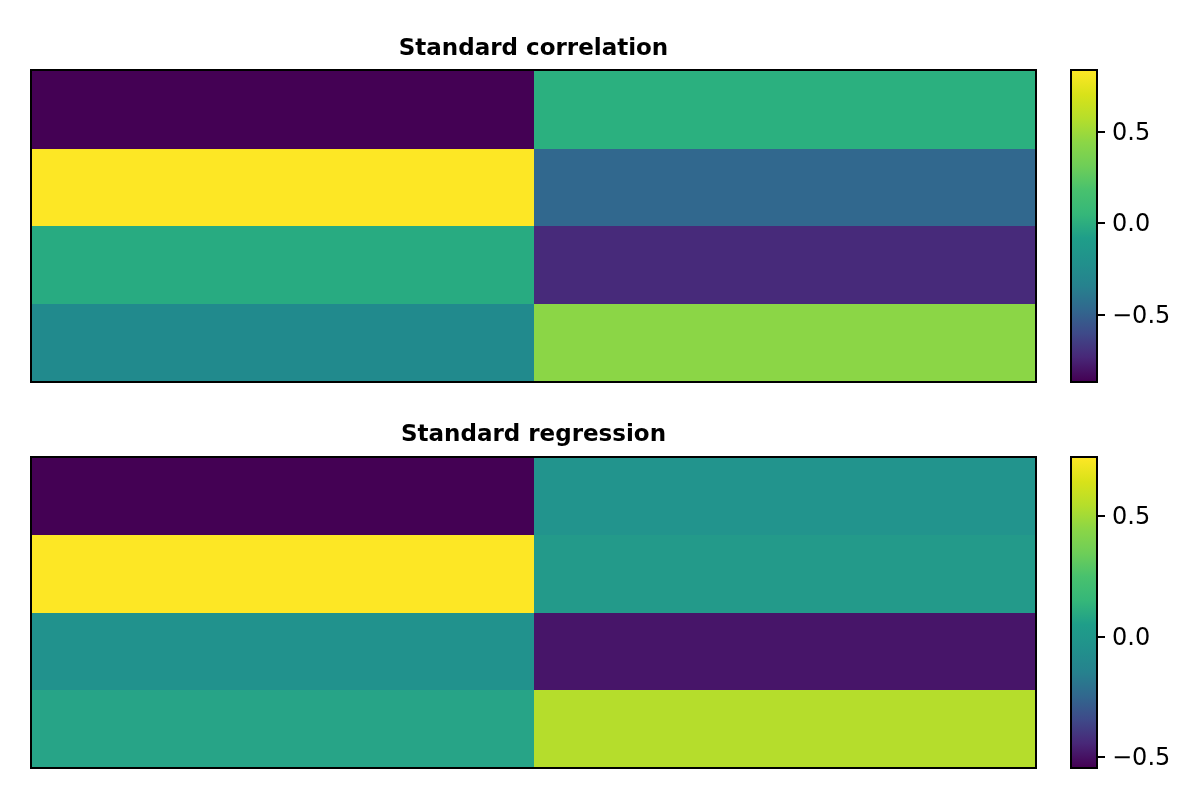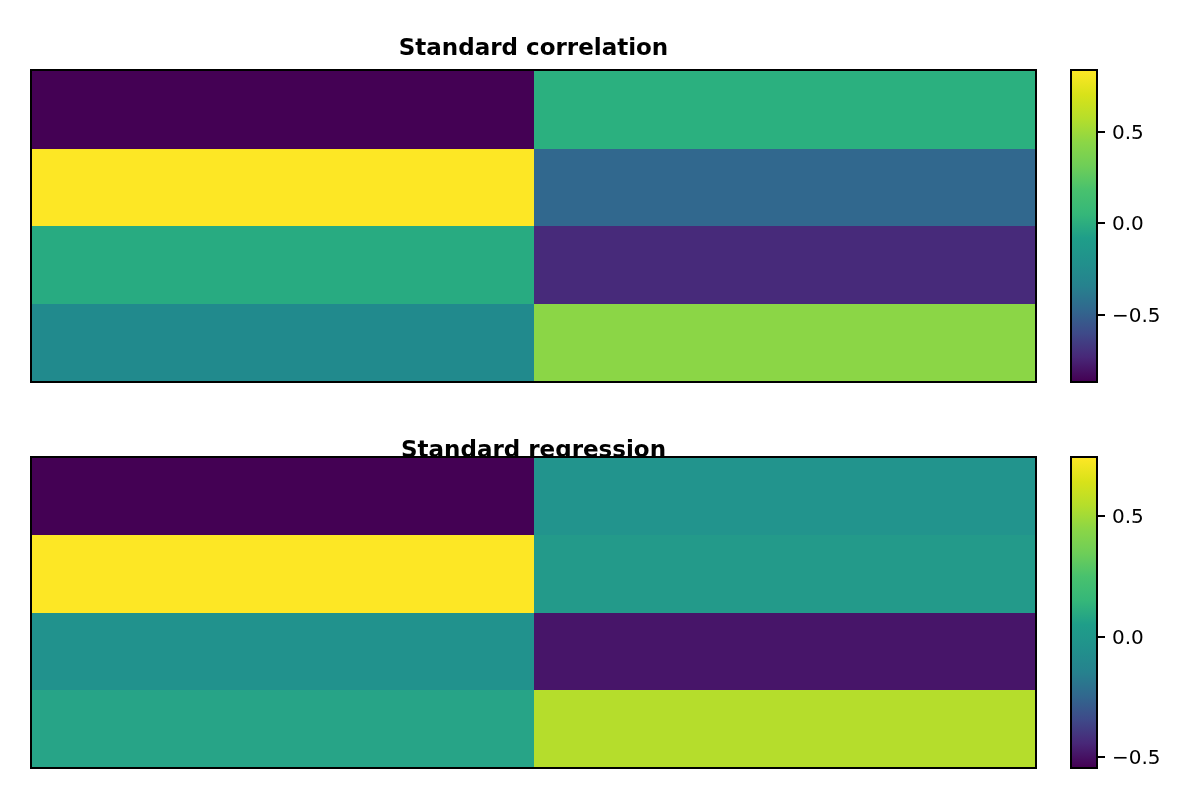--- a/index.html
+++ b/index.html
@@ -15,21 +15,21 @@
     position: absolute;
     left: 30px;
     width: 1007px;
     text-align: center;
     font-size: 23px;
     font-weight: bold;
     color: #000000;
     line-height: 26px;
   }
   .title-1 { top: 34px; }
-  .title-2 { top: 420px; margin-top: 16px; }
+  .title-2 { top: 420px; }
   .heatmap {
     position: absolute;
     left: 30px;
     width: 1003px;
     border: 2px solid #000000;
     display: grid;
   }
   .heatmap-1 { top: 69px; height: 310px; }
   .heatmap-2 { top: 456px; height: 309px; }
   .cell { width: 100%; height: 100%; }
@@ -46,21 +46,21 @@
     position: absolute;
     left: 24px;
     width: 9px;
     height: 2px;
     background: #000000;
   }
   .cbar-label {
     position: absolute;
     left: 40px;
     transform: translateY(-50%);
-    font-size: 20px;
+    font-size: 24px;
     color: #000000;
     white-space: nowrap;
   }
 </style>
 </head>
 <body>
 
 <div class="figure">
 
   <div class="chart-title title-1">Standard correlation</div>

